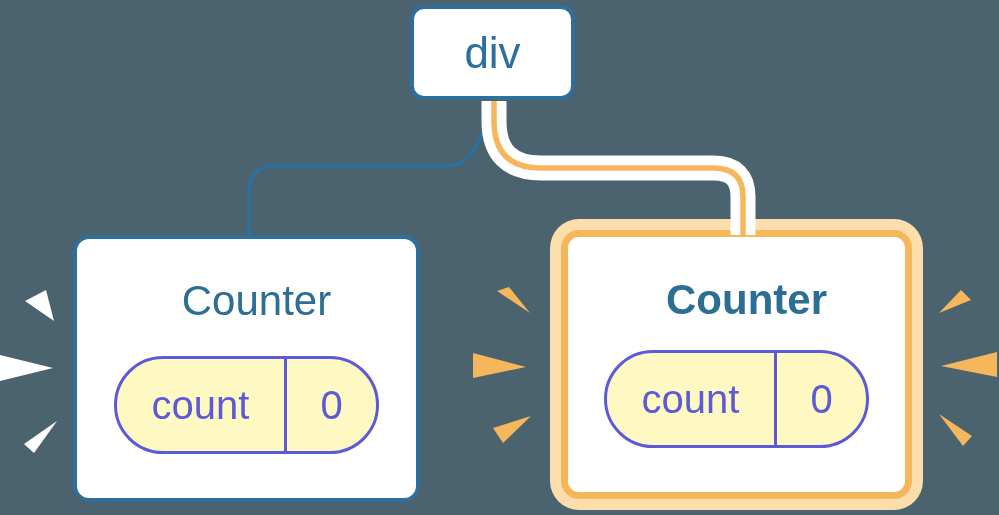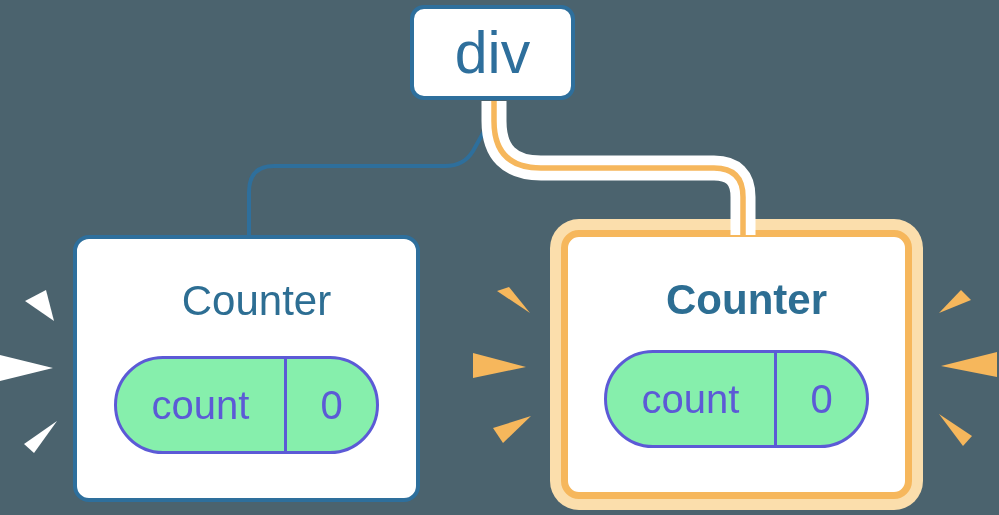--- a/index.html
+++ b/index.html
@@ -9,42 +9,42 @@
     font-family:"Liberation Sans", sans-serif;
   }
   
   .root-node {
     position:absolute; left:410px; top:5px; width:165px; height:95px;
     box-sizing:border-box; background:#fff;
     border:4px solid #2E6F9C; border-radius:14px;
     display:flex; align-items:center; justify-content:center;
     z-index:2;
   }
-  .root-node .label { font-size:59px; font-weight:500; color:#2E6F9C; }
+  .root-node .label { font-size:44px; font-weight:500; color:#2E6F9C; }
 
   
   .card { position:absolute; box-sizing:border-box; background:#fff; z-index:1; }
   .card-left {
     left:73px; top:235px; width:347px; height:267px;
     border:4px solid #2E6F9C; border-radius:16px;
   }
   .card-right {
     left:561px; top:230px; width:351px; height:269px;
     border:7px solid #F6B75C; border-radius:18px;
     box-shadow:0 0 0 11px #FBDEAC;
   }
   .card-title {
     text-align:center; font-size:42px; line-height:46px; color:#2D6E93;margin-left:20px;
   }
   .card-left  .card-title { margin-top:39px; font-weight:500; }
   .card-right .card-title { margin-top:40px; font-weight:700; }
 
   
   .pill {
-    width:265px; height:98px; box-sizing:border-box; background:#86efac;
+    width:265px; height:98px; box-sizing:border-box; background:#fef9c3;
     border:3px solid #5C5AD6; border-radius:49px;
     display:flex; overflow:hidden;
   }
   .card-left  .pill { margin:32px auto 0; }
   .card-right .pill { margin:27px auto 0; }
   .pill-key {
     width:170px; box-sizing:border-box; border-right:3px solid #5C5AD6;
     display:flex; align-items:center; justify-content:center;
     font-size:40px; color:#5C5AD6;
   }

